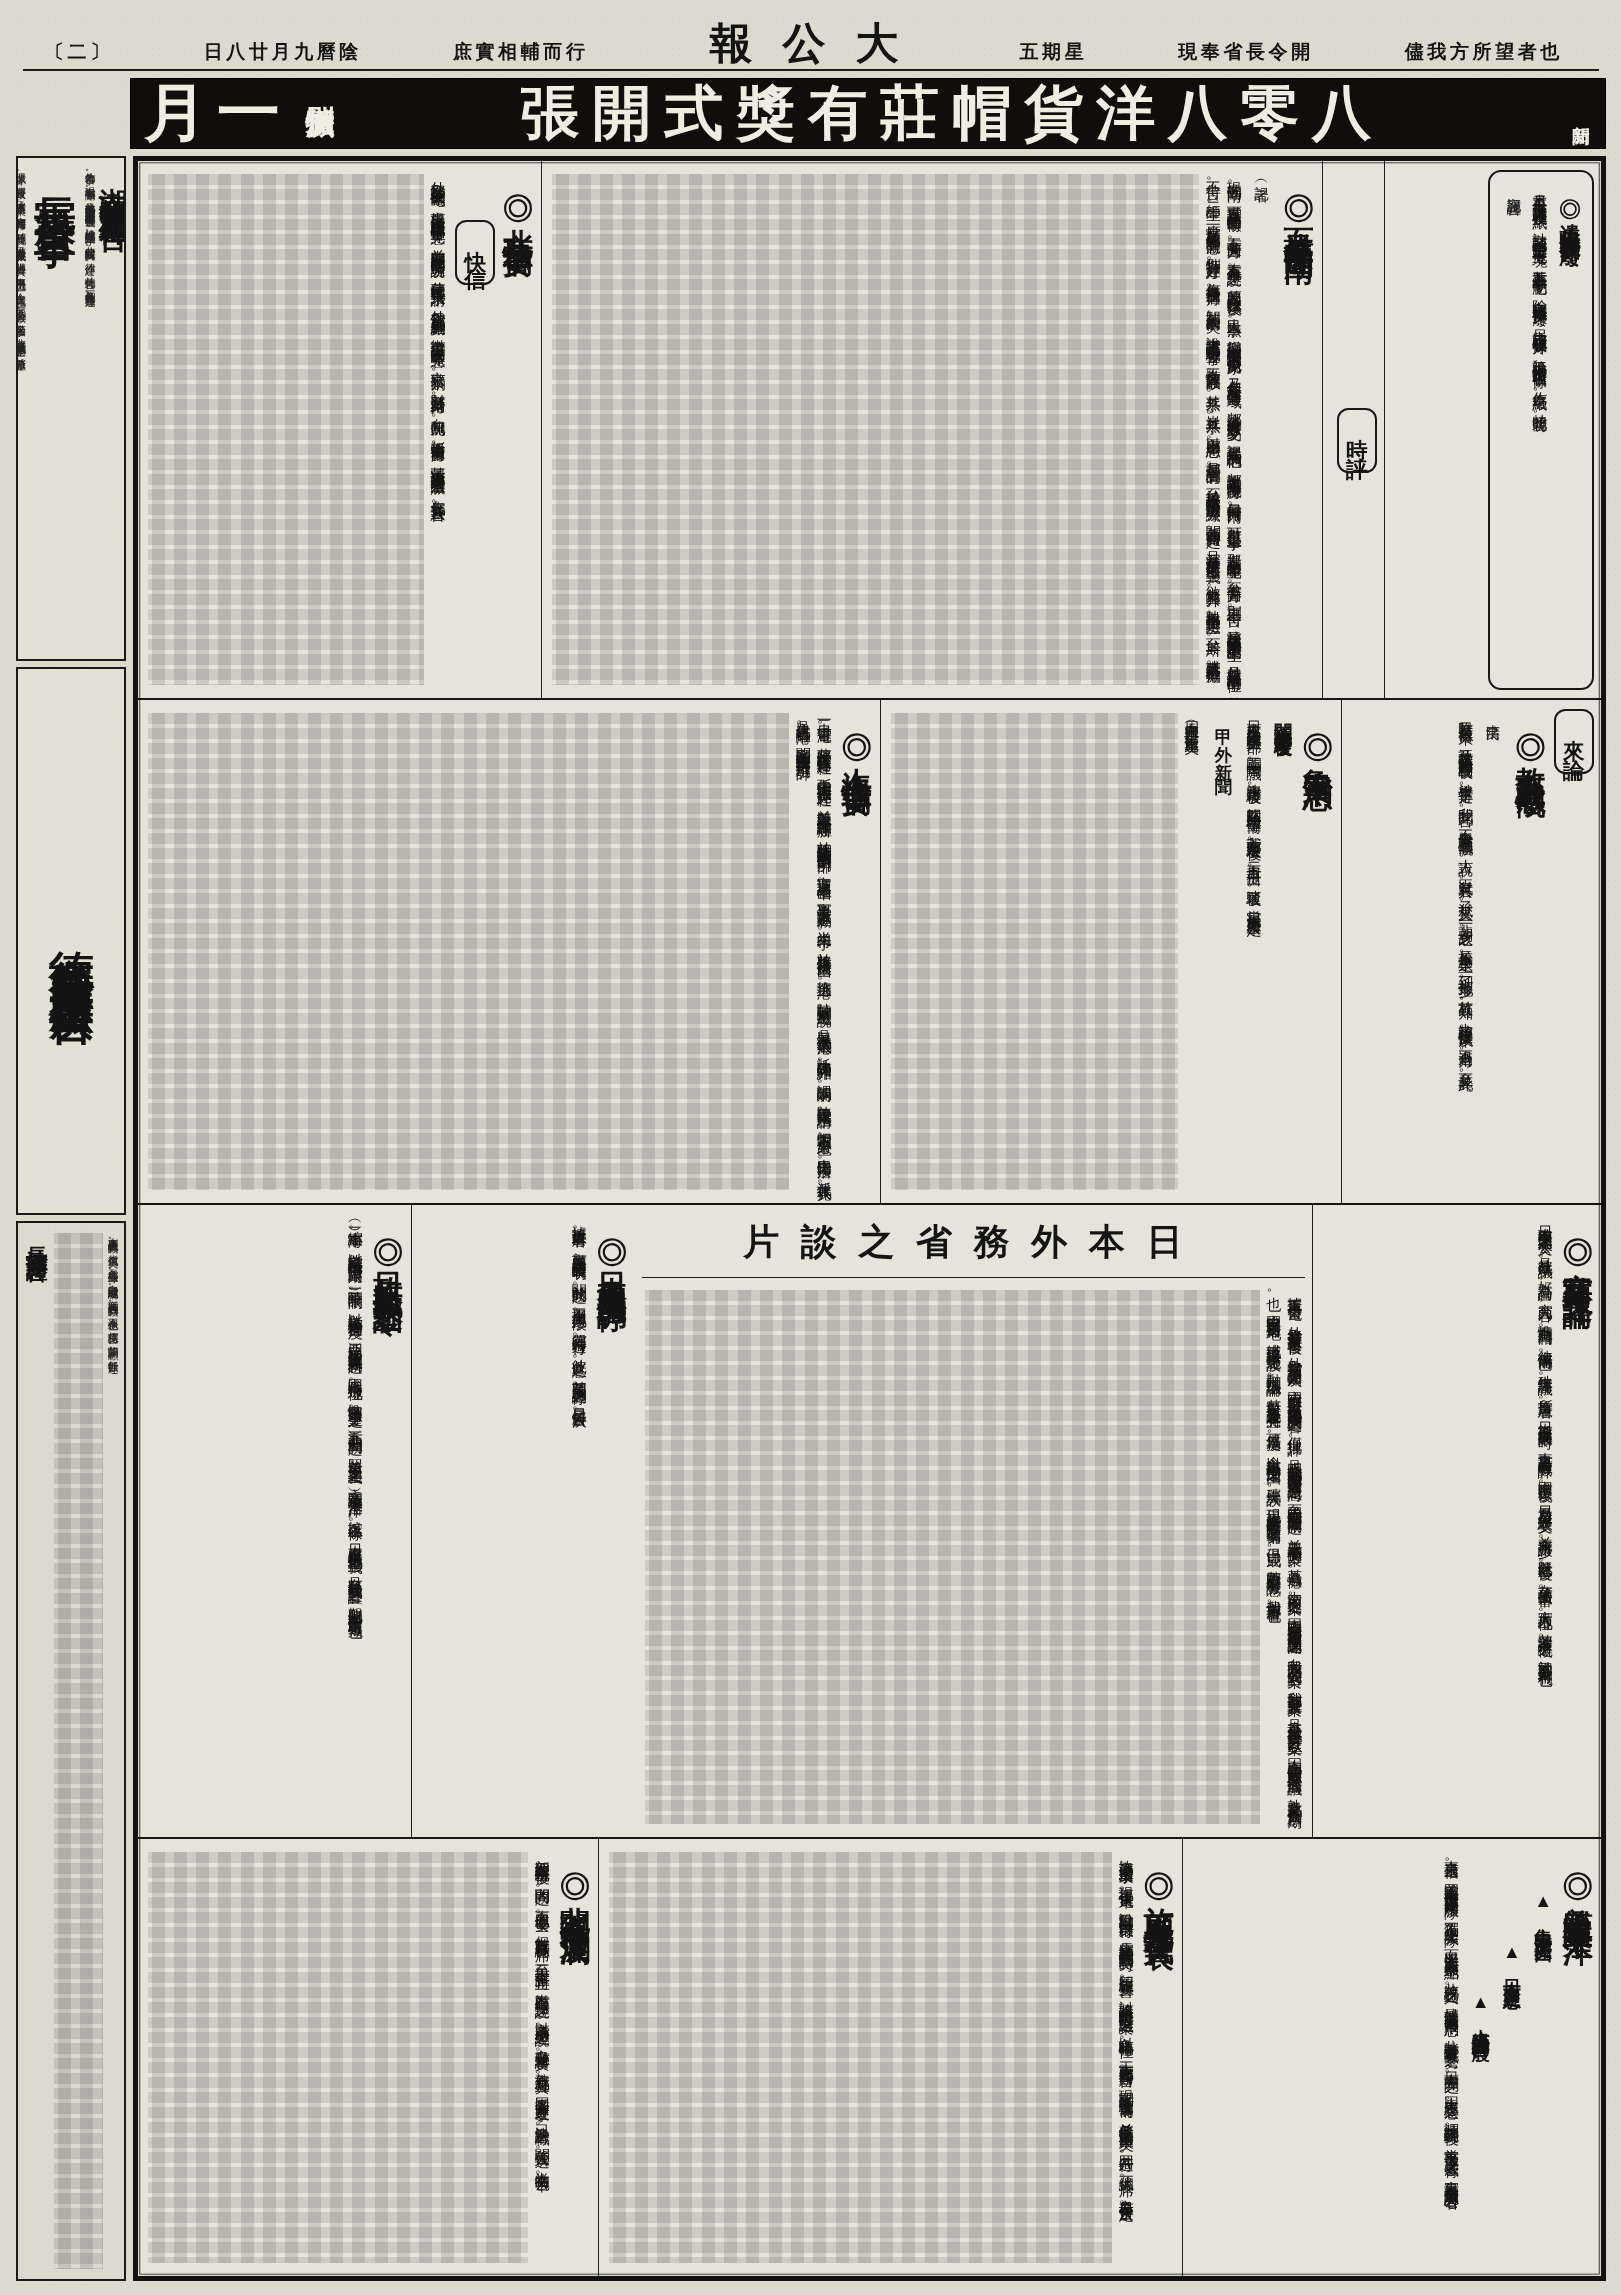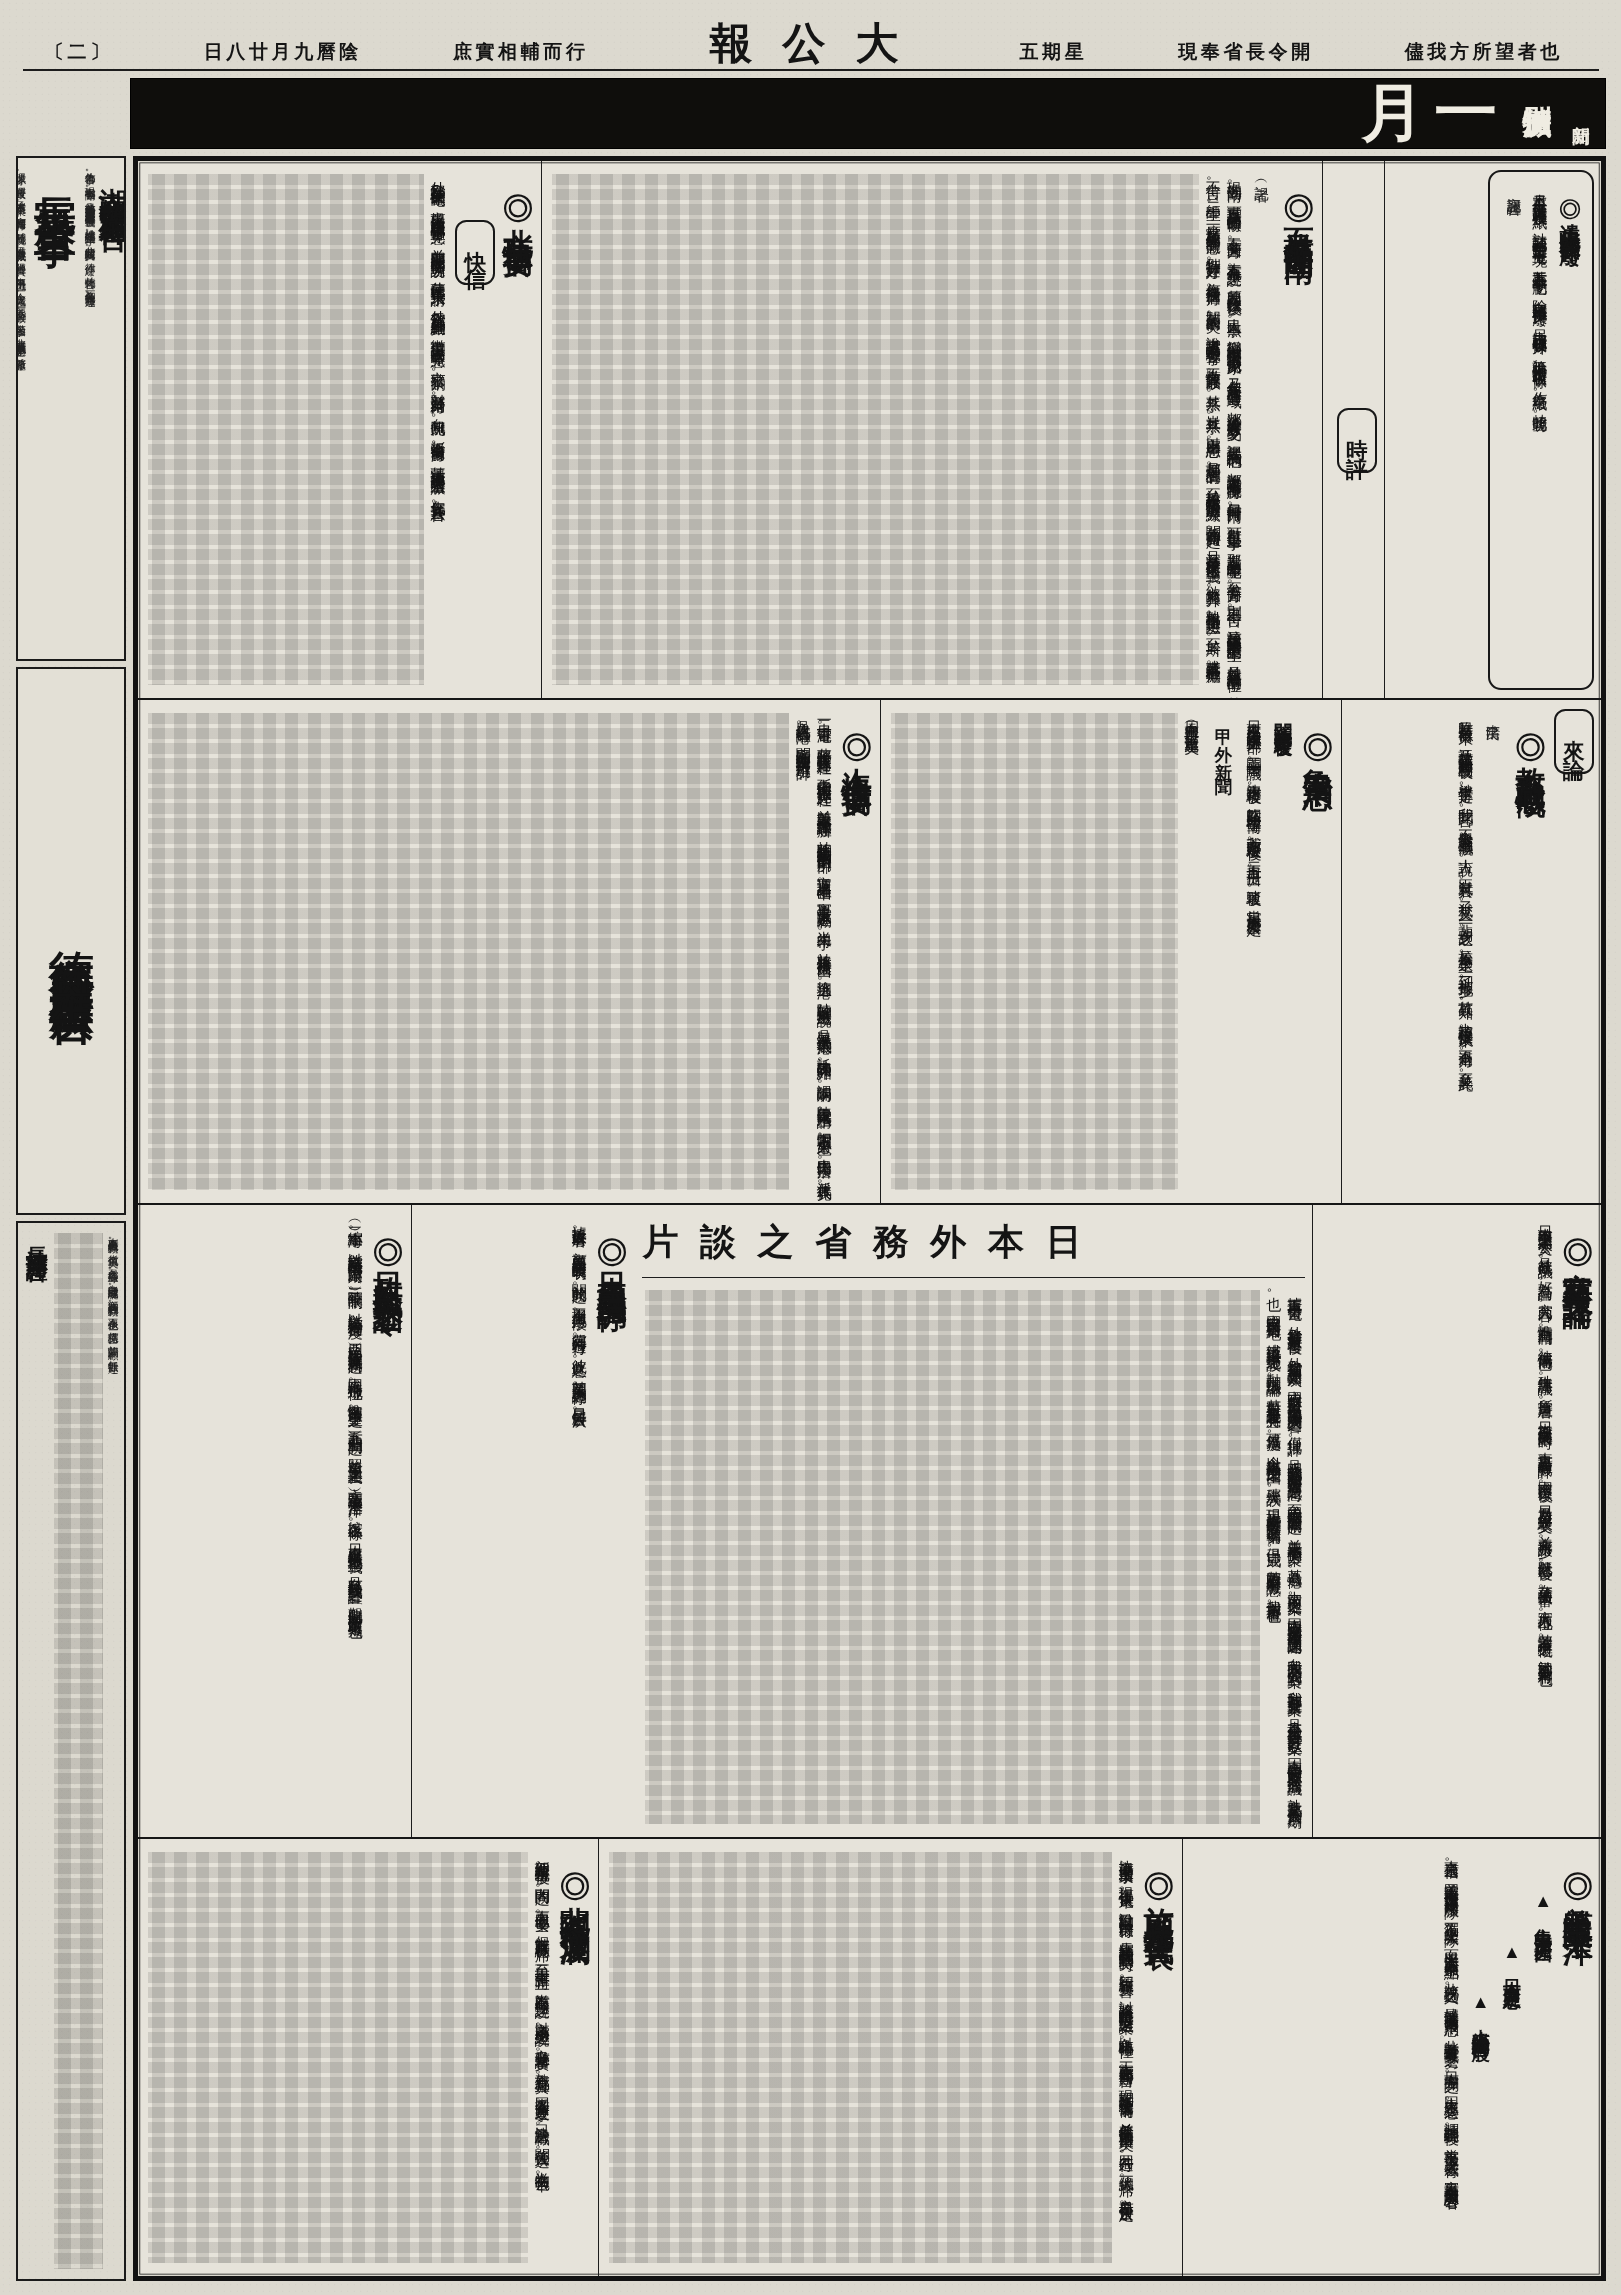--- a/index.html
+++ b/index.html
@@ -79,21 +79,21 @@
     background:
       repeating-linear-gradient(90deg, transparent 0 3.6px, rgba(25,25,25,0.16) 3.6px 16.6px, transparent 16.6px 22.3px),
       repeating-linear-gradient(180deg, rgba(25,25,25,0.15) 0 10.8px, transparent 10.8px 15px);
   }
 
   .stair1 { margin-top:43px; }
   .stair2 { margin-top:94px; }
   .stair3 { margin-top:144px; }
 
   .h-article { display:flex; flex-direction:column; min-width:0; padding:8.6px 7.2px; overflow:hidden; }
-  .h-headline { font-size:36px; font-weight:bold; letter-spacing:21.6px; padding:4.3px 0 10px 0; border-bottom:1.4px solid #1d1d1d; margin-bottom:7.2px; white-space:nowrap; }
+  .h-headline { font-size:36px; font-weight:bold; letter-spacing:21.6px; text-align:center; padding:4.3px 0 10px 0; border-bottom:1.4px solid #1d1d1d; margin-bottom:7.2px; white-space:nowrap; }
   .h-body { flex:1; display:flex; flex-direction:row-reverse; overflow:hidden; }
 </style>
 </head>
 <body>
 
 <div class="page">
 
   <div class="masthead">
     <div class="mh-item rtl-h">儘我方所望者也</div>
     <div class="mh-item rtl-h">現奉省長令開</div>
@@ -102,20 +102,21 @@
     <div class="mh-item rtl-h">庶實相輔而行</div>
     <div class="mh-item rtl-h">日八廿月九曆陰</div>
     <div class="mh-item">〔二〕</div>
   </div>
   <div class="mh-rule"></div>
 
   <div class="banner-row">
     <div class="banner-spacer"></div>
     <div class="banner">
       <div class="banner-corner">新聞</div>
+      <div class="banner-main rtl-h">張開式獎有莊帽貨洋八零八</div>
       <div class="banner-stack">特別減價</div>
       <div class="banner-duration rtl-h">月一</div>
     </div>
   </div>
 
   <div class="content">
 
     <div class="left-strip">
       <div class="ad-box ad-police">
         <div class="v ad-police-title">湖南全省警務處佈告</div>

